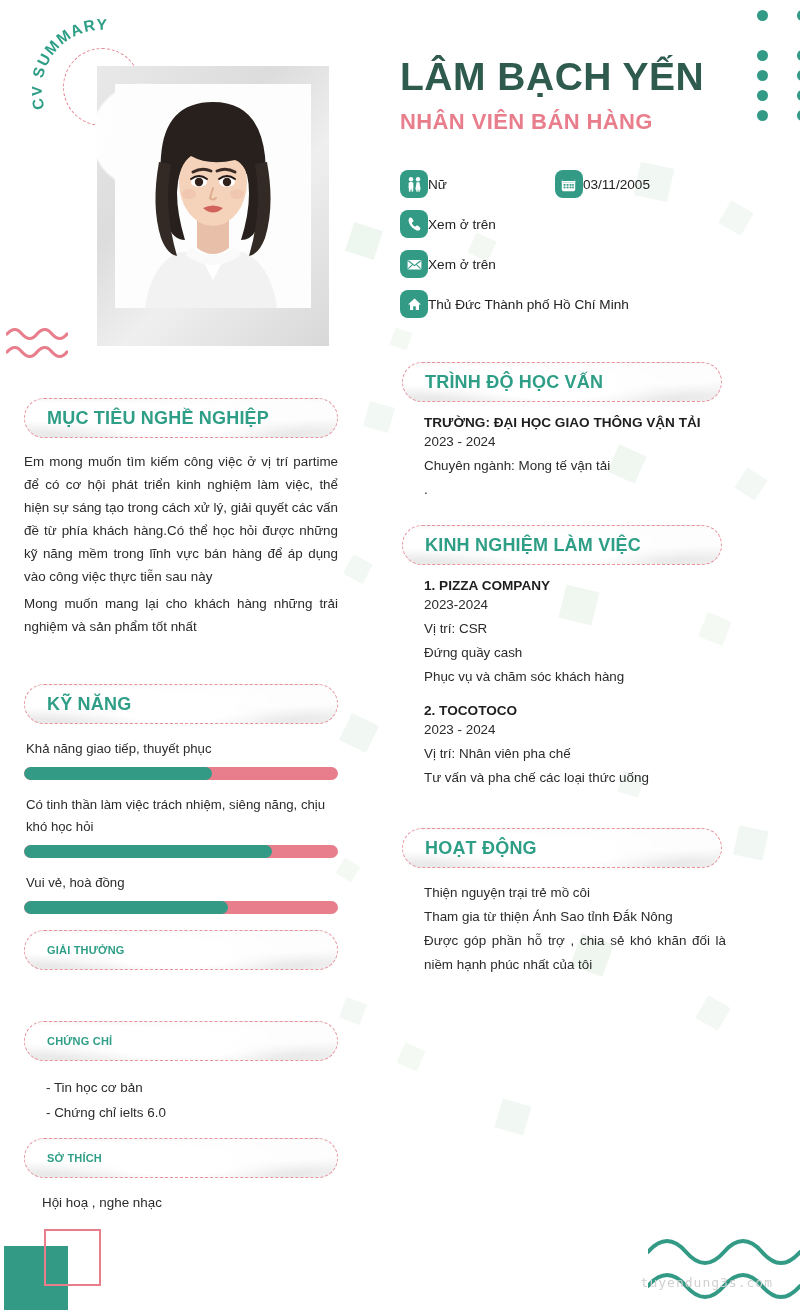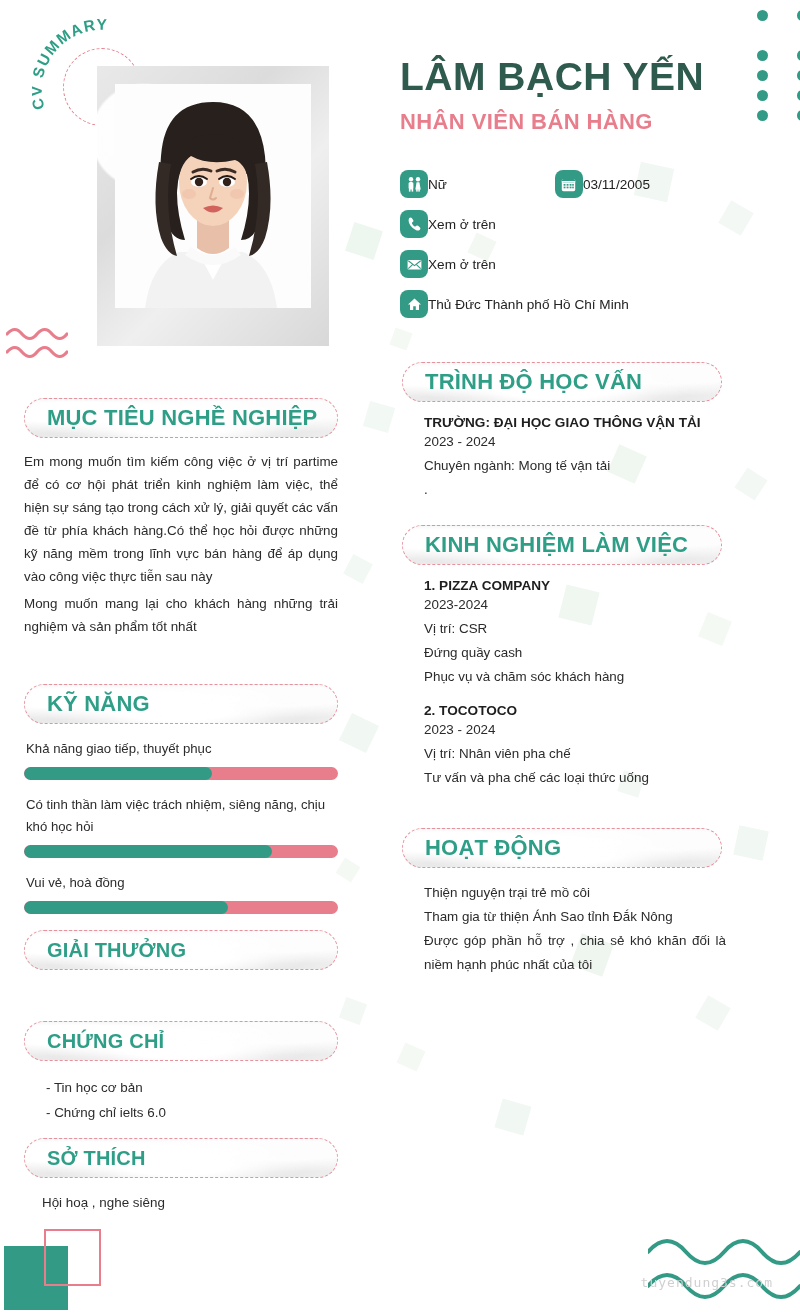--- a/index.html
+++ b/index.html
@@ -46,24 +46,24 @@
     position:relative;border:1.4px dashed #e8909c;border-radius:26px;
     height:38px;display:flex;align-items:center;
     background:
       radial-gradient(ellipse at 18% 35%, #ffffff 0 28%, rgba(255,255,255,0) 60%),
       radial-gradient(ellipse at 48% 70%, #ffffff 0 24%, rgba(255,255,255,0) 58%),
       radial-gradient(ellipse at 78% 30%, #fdfdfd 0 26%, rgba(255,255,255,0) 58%),
       linear-gradient(110deg,#ededed 0%,#e3e3e3 30%,#f4f4f4 55%,#e6e6e6 80%,#efefef 100%);
     overflow:hidden;
   }
   .pill span{
-    font-size:22px;font-weight:bold;color:#2e9e86;letter-spacing:.2px;
+    font-size:18px;font-weight:bold;color:#2e9e86;letter-spacing:.2px;
     padding-left:22px;white-space:nowrap;position:relative;z-index:2;
   }
-  .pill.small span{font-size:20px;}
+  .pill.small span{font-size:11px;}
   .body-txt{font-size:13.4px;line-height:23px;color:#2b2b2b;}
 
   .left .sec-wrap{position:absolute;left:24px;width:314px;}
   .right .sec-wrap{position:absolute;left:32px;width:320px;}
 
   .para{padding:12px 0 0 0;}
   .just{text-align:justify;}
 
   .skill-label{font-size:13.2px;line-height:22px;margin-top:14px;margin-bottom:7px;padding-left:2px;}
   .bar{height:13px;border-radius:7px;background:#e87d8c;overflow:hidden;}
@@ -249,21 +249,21 @@
         <span>CHỨNG CHỈ</span>
       </div>
       <div class="li" style="margin-top:14px;padding-left:22px;">- Tin học cơ bản</div>
       <div class="li" style="padding-left:22px;">- Chứng chỉ ielts 6.0</div>
     </div>
 
     <div class="sec-wrap" style="top:1138px;">
       <div class="pill small">
         <span>SỞ THÍCH</span>
       </div>
-      <div class="li" style="margin-top:12px;padding-left:18px;">Hội hoạ , nghe siêng</div>
+      <div class="li" style="margin-top:12px;padding-left:18px;">Hội hoạ , nghe nhạc</div>
     </div>
   </div>
 
   <div class="right">
 
     <div style="position:absolute;left:30px;top:56px;width:390px;">
       <div class="name">LÂM BẠCH YẾN</div>
       <div class="role">NHÂN VIÊN BÁN HÀNG</div>
     </div>
 

